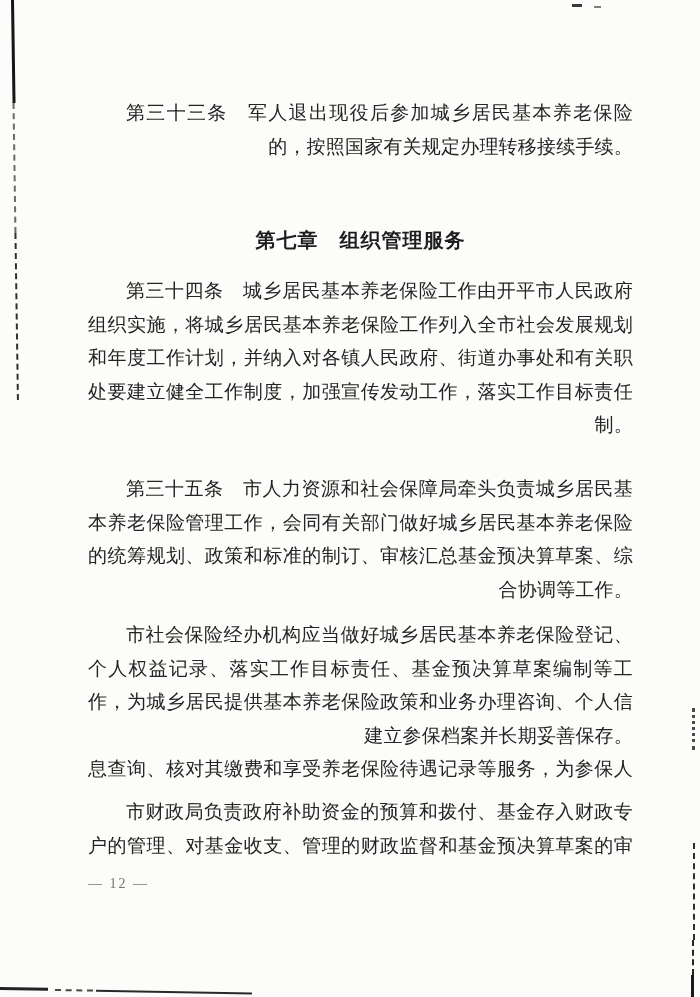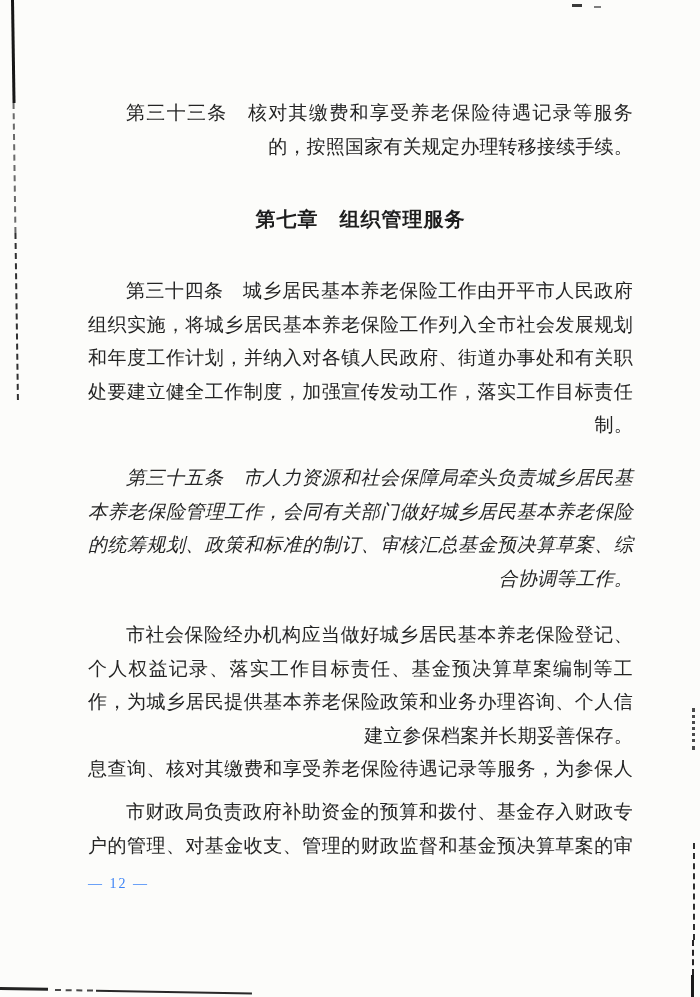--- a/index.html
+++ b/index.html
@@ -21,33 +21,33 @@
     font-size:19px; letter-spacing:0.2px;
     text-align:right;
     text-justify:inter-character;
     color:#242424;
   }
   .line.indent { text-indent:38px; }
   .line.fill { text-align:justify; text-align-last:justify; }
   .heading .line {
     font-family:"Liberation Sans","DejaVu Sans",sans-serif;
     font-weight:700; font-size:20px; letter-spacing:1px;
-    text-align:center; text-align-last:center; color:#1d1d1d;
+    text-align:center; text-align-last:center; color:#1d1d1d;margin-top:21px;
   }
   
   .b1 { top:96px; }
   .b2 { top:203px; }
   .b3 { top:274px; }
-  .b4 { top:461px;font-style:italic; }
+  .b4 { top:472px; }
   .b5 { top:618px; }
   .b6 { top:795px; }
 
   .page-number {
     position:absolute; left:88px; top:872px;
-    font-size:14px; letter-spacing:2px; color:#3b82f6;
+    font-size:14px; letter-spacing:2px; color:#737373;
     height:24px; line-height:24px;
   }
 
   
   .artifact { position:absolute; pointer-events:none; }
   .left-line { left:11px; top:0; width:4px; height:400px; transform:rotate(-0.85deg); transform-origin:top left; }
   .left-line .seg-solid   { position:absolute; left:0; top:0;    width:2.5px; height:103px; background:#161616; }
   .left-line .seg-dash-lt { position:absolute; left:0; top:103px; height:130px; width:0; border-left:2.5px dashed #6a6a6a; }
   .left-line .seg-dash-dk { position:absolute; left:0; top:233px; height:167px; width:0; border-left:2.5px dashed #303030; }
 
@@ -64,21 +64,21 @@
   .bottom-line .seg-b { position:absolute; left:55px; top:0.5px; width:38px;  height:0;     border-top:2.5px dashed #474747; }
   .bottom-line .seg-c { position:absolute; left:96px; top:0.5px; width:156px; height:2.8px; background:#292929; }
 </style>
 </head>
 <body>
 
 <div class="page">
 
   <div class="text-layer">
       <div class="block b1 body">
-        <div class="line indent fill">第三十三条　核对其缴费和享受养老保险待遇记录等服务</div>
+        <div class="line indent fill">第三十三条　军人退出现役后参加城乡居民基本养老保险</div>
         <div class="line">的，按照国家有关规定办理转移接续手续。</div>
       </div>
       <div class="block b2 heading">
         <div class="line">第七章　组织管理服务</div>
       </div>
       <div class="block b3 body">
         <div class="line indent fill">第三十四条　城乡居民基本养老保险工作由开平市人民政府</div>
         <div class="line fill">组织实施，将城乡居民基本养老保险工作列入全市社会发展规划</div>
         <div class="line fill">和年度工作计划，并纳入对各镇人民政府、街道办事处和有关职</div>
         <div class="line fill">处要建立健全工作制度，加强宣传发动工作，落实工作目标责任</div>

